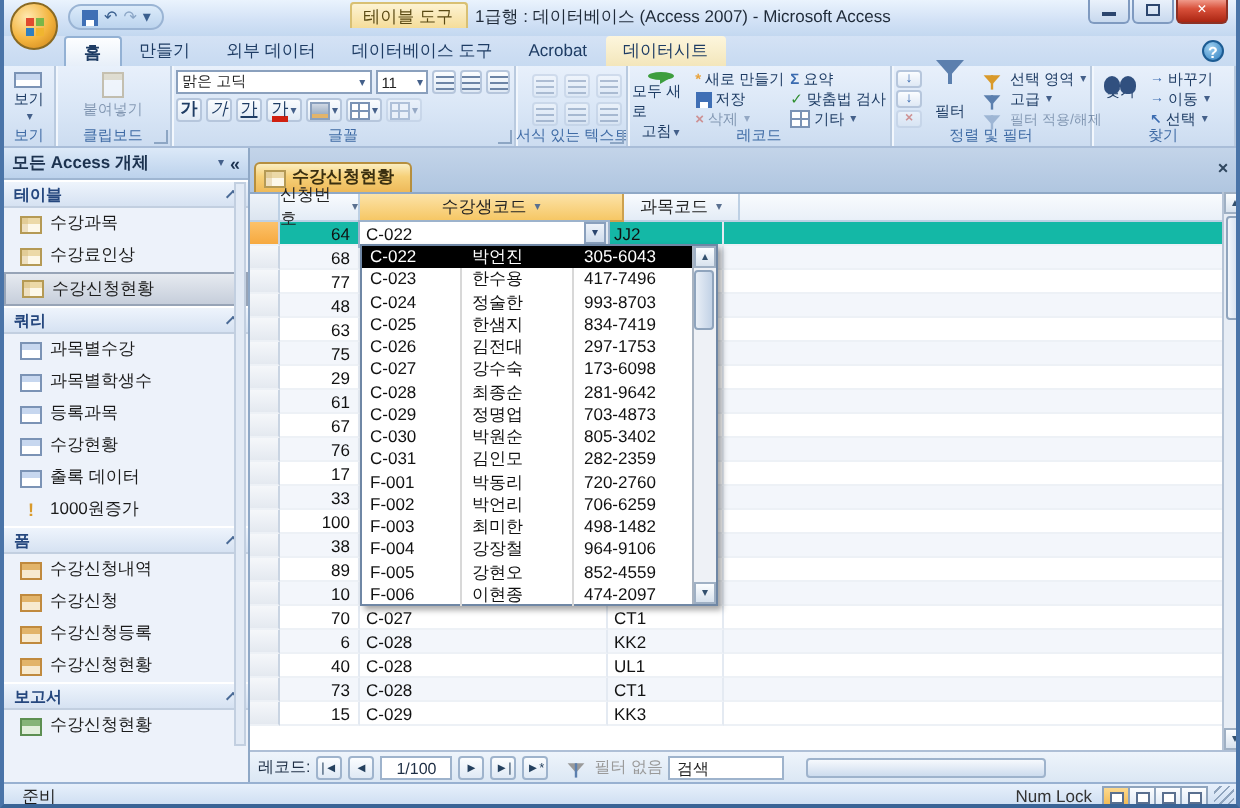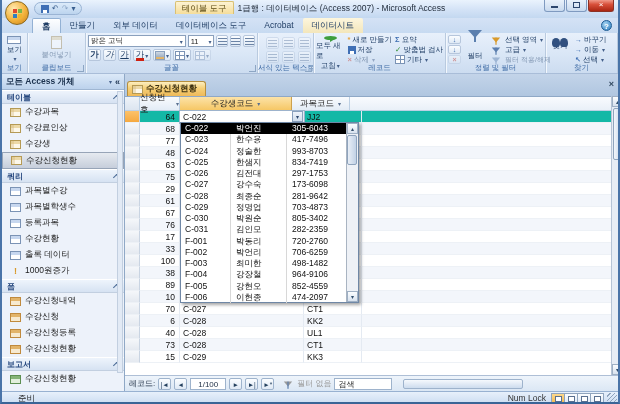--- a/index.html
+++ b/index.html
@@ -112,21 +112,21 @@
   border-radius:3px 3px 0 0;font-size:8.5px;color:#3a2f10;font-weight:bold}
 #docclose{position:absolute;right:4px;top:4px;width:13px;height:13px;font-size:9px;line-height:12px;text-align:center;
   color:#30475f;font-weight:bold}
 #sheet{position:absolute;left:0;top:22px;width:486px;height:279px;background:#fff;border-top:1px solid #8fa8c6}
 #hdrrow{display:flex;height:14px;font-size:8.5px;color:#222}
 .hcell{background:linear-gradient(#f9fbfe,#e3ecf6);border-right:1px solid #bdd0e4;border-bottom:1px solid #bdd0e4;
   display:flex;align-items:center;justify-content:center;gap:2px}
 .hcell .hdd{font-size:6px;color:#5a7090;margin-left:2px}
 .hcell.hsel{background:linear-gradient(#fce3a8,#f6c765);border-right:1px solid #cda14e;border-bottom:1px solid #cda14e}
 .hc-sel{width:15px;background:linear-gradient(#eef3f9,#dce5f0);border-right:1px solid #bdd0e4;border-bottom:1px solid #bdd0e4}
-.hc-no{width:40px}.hc-stu{width:112px}.hc-sub{width:58px}
+.hc-no{width:40px}.hc-stu{width:132px}.hc-sub{width:58px}
 .hc-fill{flex:1;background:linear-gradient(#f9fbfe,#e9f0f8);border-bottom:1px solid #bdd0e4}
 .row{display:flex;height:12px;line-height:12px;font-size:8.5px;color:#111}
 .row:nth-child(odd){background:#f3f6fb}
 .c{border-right:1px solid #e4eaf2;border-bottom:1px solid #edf1f6;overflow:hidden;white-space:nowrap}
 .c.sel{width:15px;background:linear-gradient(#f5f7fa,#e4e9f0);border-right:1px solid #c9d4e2}
 .c.sel.cur{background:linear-gradient(#fcc26a,#f6a93f)}
 .c.no{width:40px;text-align:right;padding-right:4px}
 .c.stu{width:124px;padding-left:3px}
 .c.sub{width:58px;padding-left:3px}
 .c.fill{flex:1;border-right:none}
@@ -161,21 +161,21 @@
 .navbtn{width:13px;height:12px;border:1px solid #9eb3cc;border-radius:2px;background:linear-gradient(#fbfdff,#dfe9f5);
   font-size:6.5px;text-align:center;line-height:11px;color:#24405e}
 #posbox{width:36px;height:12px;background:#fff;border:1px solid #9eb3cc;font-size:8px;text-align:center;line-height:11px}
 #filterchip{display:flex;align-items:center;gap:2px;color:#9a9a9a;margin-left:4px}
 #searchbox{width:58px;height:12px;background:#fff;border:1px solid #9eb3cc;font-size:8px;padding:0 3px;line-height:11px;color:#222}
 #hthumb{margin-left:8px;width:120px;height:10px;background:linear-gradient(#f6f9fd,#cddcee);border:1px solid #9eb3cc;border-radius:2px}
 
 
 #statusbar{position:absolute;left:0;top:391px;width:100%;height:13px;
   background:linear-gradient(#e7f0fb,#cbdcf1);border-top:1px solid #98b1d1;font-size:8.5px;color:#1e1e1e}
-#ready{position:absolute;left:16px;top:1px}
+#ready{position:absolute;left:9px;top:1px}
 #numlock{position:absolute;right:72px;top:1px;color:#333}
 #viewbtns{position:absolute;right:14px;top:1px;display:flex}
 .vbtn{width:14px;height:11px;border:1px solid #8fa4bd;margin-left:-1px;background:linear-gradient(#fbfdff,#dfe9f5);
   display:flex;align-items:center;justify-content:center}
 .vbtn.on{background:linear-gradient(#fcd98e,#f3b94f)}
 .vbtn .sq{width:7px;height:6px;border:1px solid #5a7090;background:#fff}
 #grip{position:absolute;right:1px;bottom:1px;width:10px;height:10px;
   background:repeating-linear-gradient(135deg,transparent 0 2px,#8fa4bd 2px 3px)}
 </style>
 </head>
@@ -430,24 +430,20 @@
         <span class="sp"></span>
         <span class="chev"></span>
       </div>
     <div class="navitem">
         <span class="tblico"></span>
         <span>수강과목</span>
       </div>
     <div class="navitem">
         <span class="tblico"></span>
         <span>수강료인상</span>
-      </div>
-    <div class="navitem">
-        <span class="tblico"></span>
-        <span>수강생</span>
       </div>
     <div class="navitem selected">
         <span class="tblico"></span>
         <span>수강신청현황</span>
       </div>
 
     <div class="navsec">
         <span>쿼리</span>
         <span class="sp"></span>
         <span class="chev"></span>

